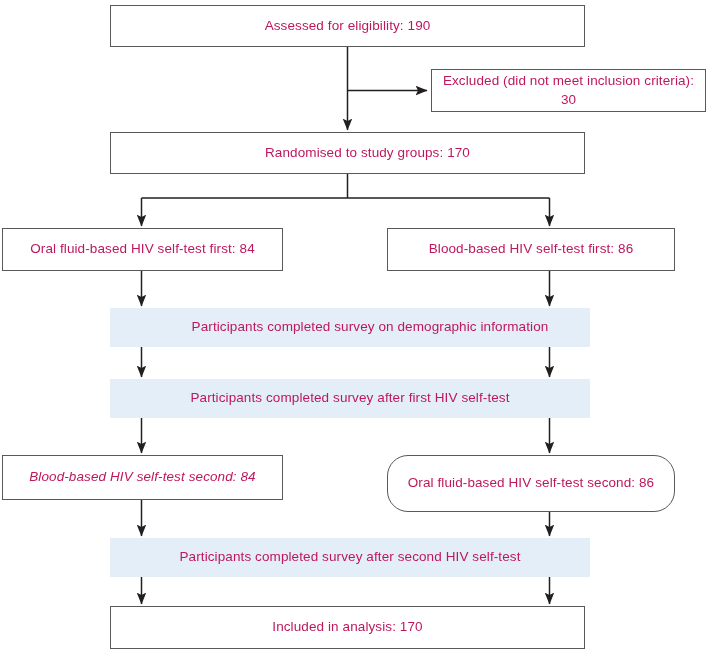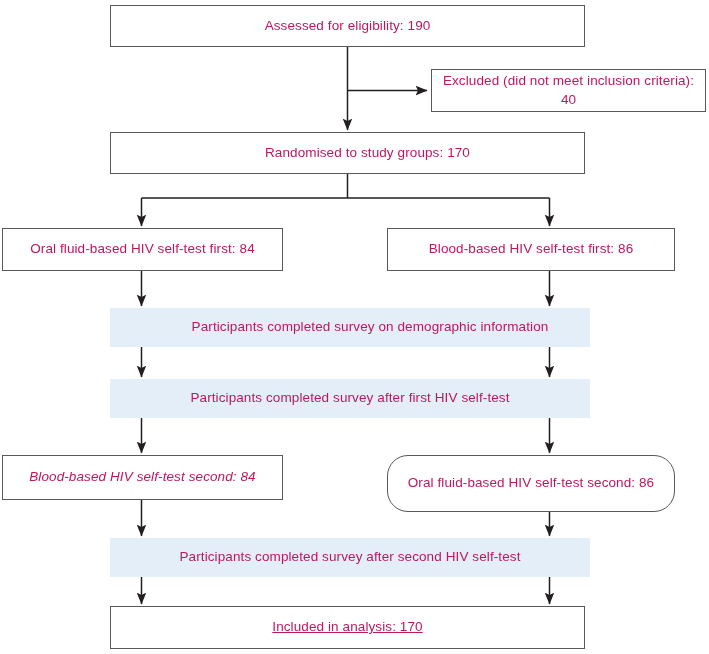--- a/index.html
+++ b/index.html
@@ -87,21 +87,21 @@
       <path d="M141.5,577 L141.5,604" marker-end="url(#arrowhead)"></path>
       <path d="M549.5,577 L549.5,604" marker-end="url(#arrowhead)"></path>
     </g>
   </svg>
 
   <div class="node box" id="node-assessed" style="left:110px; top:5px; width:475px; height:42px;">
     <span class="node-label">Assessed for eligibility: 190</span>
   </div>
 
   <div class="node box" id="node-excluded" style="left:431px; top:69px; width:275px; height:43px;">
-    <span class="node-label">Excluded (did not meet inclusion criteria): 40</span>
+    <span class="node-label">Excluded (did not meet inclusion criteria): 30</span>
   </div>
 
   <div class="node box" id="node-randomised" style="left:110px; top:132px; width:475px; height:42px;padding-left:40px;">
     <span class="node-label">Randomised to study groups: 170</span>
   </div>
 
   <div class="node box" id="node-oral-first" style="left:2px; top:228px; width:281px; height:43px;">
     <span class="node-label">Oral fluid-based HIV self-test first: 84</span>
   </div>
 
@@ -122,17 +122,17 @@
   </div>
 
   <div class="node box" id="node-oral-second" style="left:387px; top:455px; width:288px; height:57px;border-radius:21px;">
     <span class="node-label">Oral fluid-based HIV self-test second: 86</span>
   </div>
 
   <div class="node band" id="node-survey-second" style="left:110px; top:538px; width:480px; height:39px;">
     <span class="node-label">Participants completed survey after second HIV self-test</span>
   </div>
 
-  <div class="node box" id="node-included" style="left:110px; top:606px; width:475px; height:43px;text-decoration:underline;">
+  <div class="node box" id="node-included" style="left:110px; top:606px; width:475px; height:43px;">
     <span class="node-label">Included in analysis: 170</span>
   </div>
 
 </div>
 
 </body></html>

